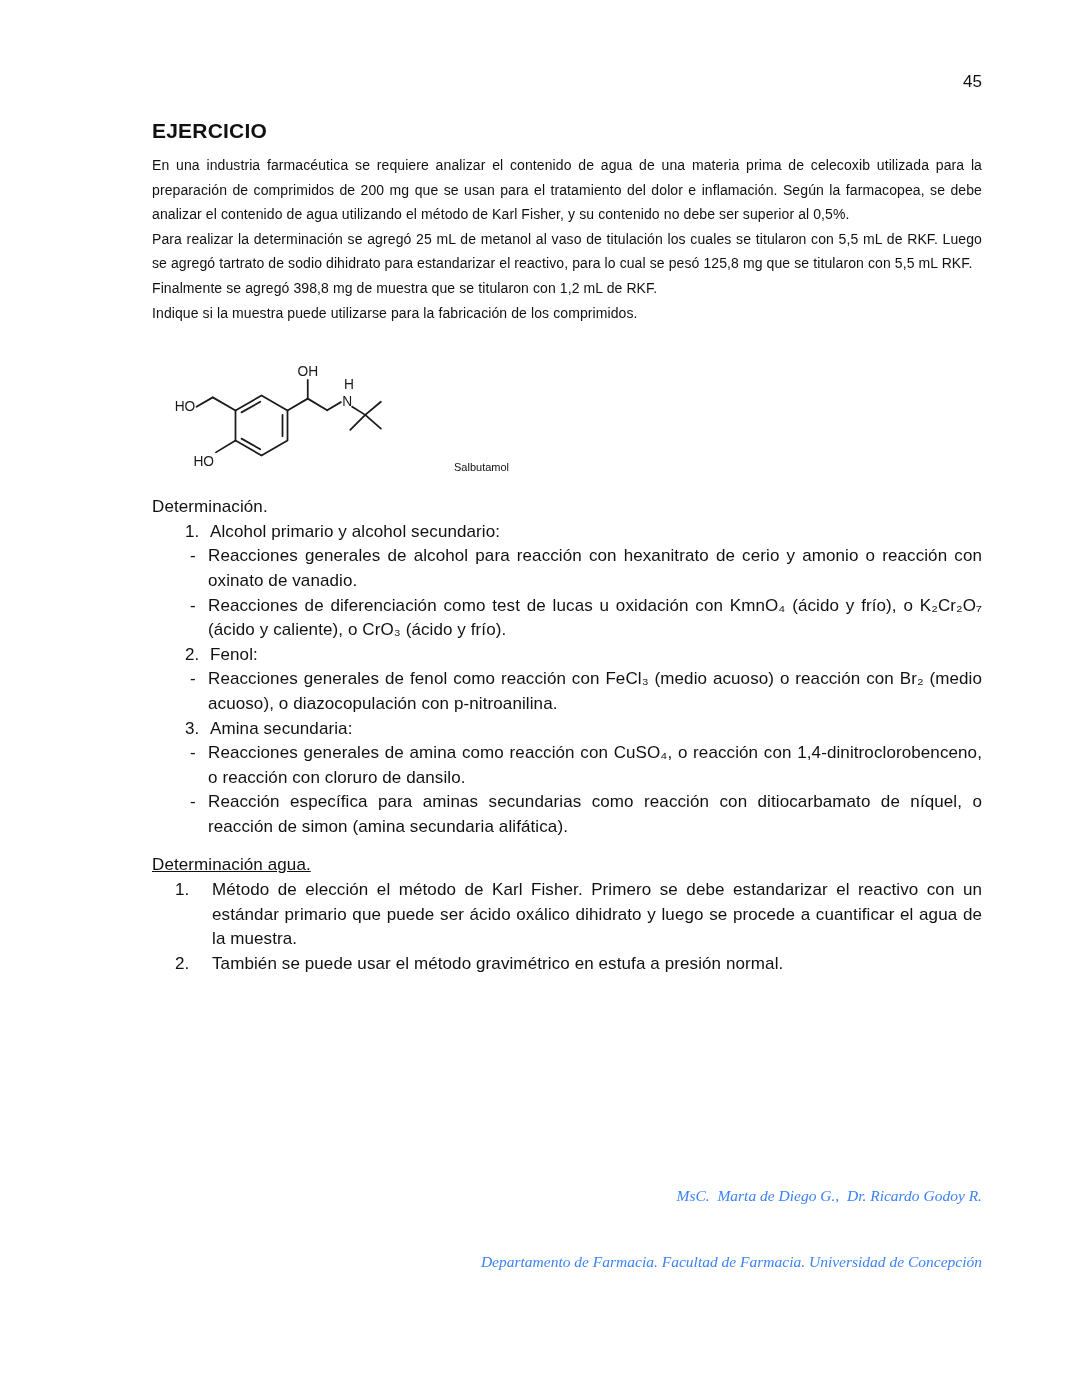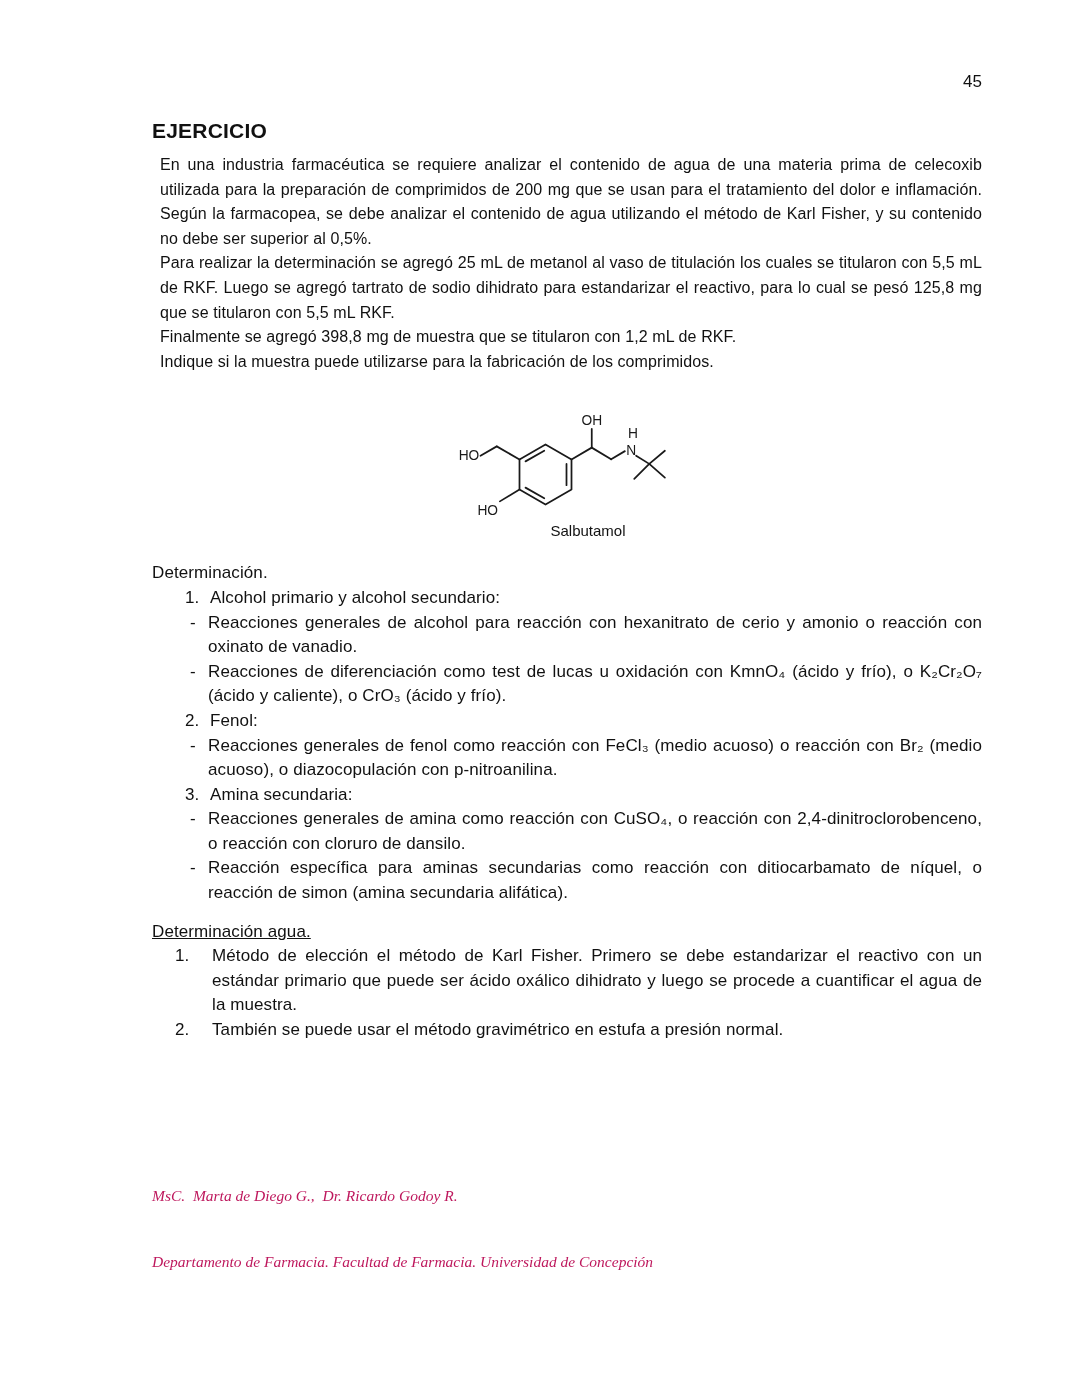--- a/index.html
+++ b/index.html
@@ -24,50 +24,48 @@
     margin-bottom: 27px;
   }
   .h-ejercicio {
     font-size: 21px;
     font-weight: bold;
     line-height: 24px;
     margin-bottom: 10px;
     letter-spacing: 0.2px;
   }
   .para {
-    font-size: 16px;
+    font-size: 14px;
     line-height: 24.6px;
     text-align: justify;
     letter-spacing: 0.1px;
-    margin-left: 8px;
   }
   .solucion-heading {
     margin-top: 150px;
     font-size: 17px;
     line-height: 26px;
   }
   .solucion-heading .bold-part {
     font-weight: bold;
     font-size: 18.5px;
     letter-spacing: 0.2px;
   }
   .structure-row {
     display: flex;
-    align-items: center;
+    align-items: flex-end;
     margin-top: 18px;
     margin-left: 12px;
-    flex-direction: column;
   }
   .structure-row svg {
     display: block;
     font-family: "Liberation Sans", sans-serif;
   }
   .molecule-label {
-    font-size: 15px;
-    margin-left: 30px;
+    font-size: 11px;
+    margin-left: 40px;
   }
   .section-title {
     font-size: 17px;
     line-height: 24.6px;
     letter-spacing: 0.1px;
   }
   .ident-title { margin-top: 22px; }
   .det-title { margin-top: 14px; text-decoration: underline; }
   .list .li {
     display: flex;
@@ -81,27 +79,27 @@
   .list .li-num .marker { width: 25px; }
   .list .li-dash { margin-left: 38px; }
   .list .li-dash .marker { width: 18px; }
   .list.det .li-num { margin-left: 23px; }
   .list.det .li-num .marker { width: 37px; }
   .footer {
     position: absolute;
     left: 152px;
     right: 98px;
     bottom: 70px;
-    text-align: left;
+    text-align: right;
     font-family: "Liberation Serif", serif;
     font-style: italic;
     font-size: 15.5px;
     line-height: 22px;
     white-space: pre-wrap;
-    color: #be185d;
+    color: #3b82f6;
   }
 </style>
 </head>
 <body>
 
 <div class="page">
 
   <div class="page-number">45</div>
 
   <h2 class="h-ejercicio">EJERCICIO</h2>
@@ -170,21 +168,21 @@
     <div class="li li-dash">
       <span class="marker">-</span>
       <div class="li-text">Reacciones generales de fenol como reacción con FeCl₃ (medio acuoso) o reacción con Br₂ (medio acuoso), o diazocopulación con p-nitroanilina.</div>
     </div>
     <div class="li li-num">
       <span class="marker">3.</span>
       <div class="li-text">Amina secundaria:</div>
     </div>
     <div class="li li-dash">
       <span class="marker">-</span>
-      <div class="li-text">Reacciones generales de amina como reacción con CuSO₄, o reacción con 2,4-dinitroclorobenceno, o reacción con cloruro de dansilo.</div>
+      <div class="li-text">Reacciones generales de amina como reacción con CuSO₄, o reacción con 1,4-dinitroclorobenceno, o reacción con cloruro de dansilo.</div>
     </div>
     <div class="li li-dash">
       <span class="marker">-</span>
       <div class="li-text">Reacción específica para aminas secundarias como reacción con ditiocarbamato de níquel, o reacción de simon (amina secundaria alifática).</div>
     </div>
   </div>
 
   <p class="section-title det-title">Determinación agua.</p>
 
   <div class="list det">

